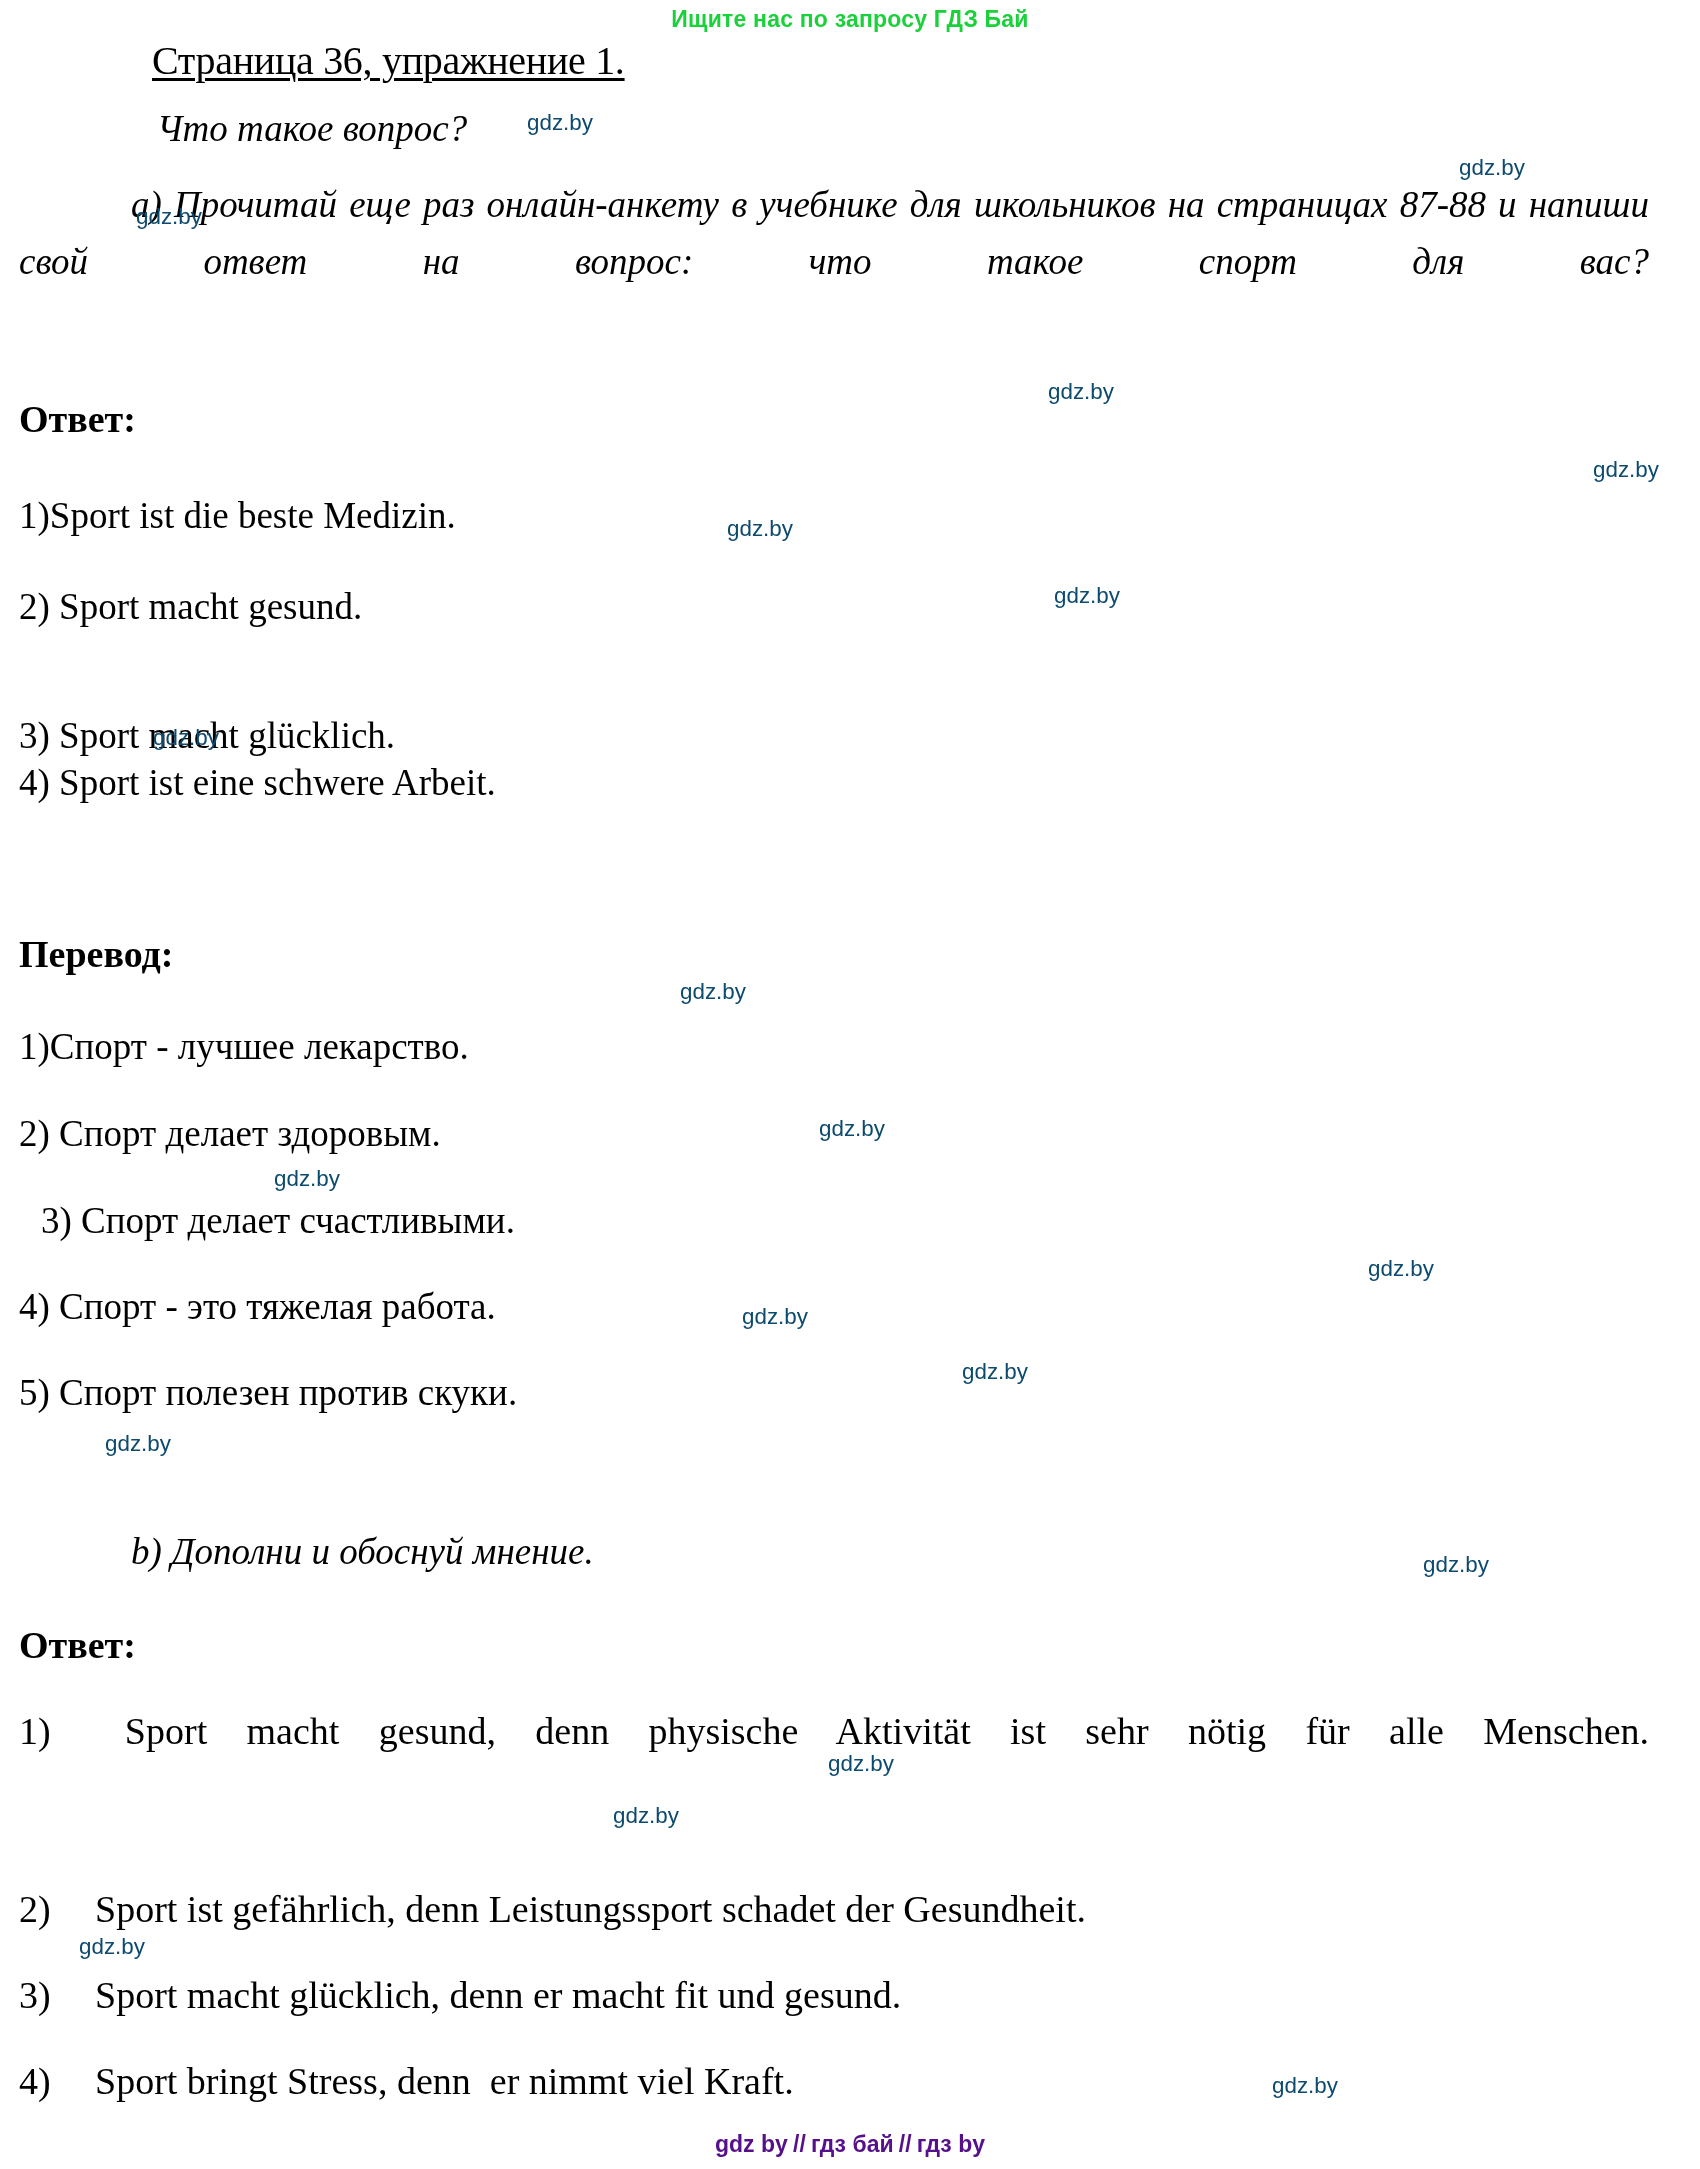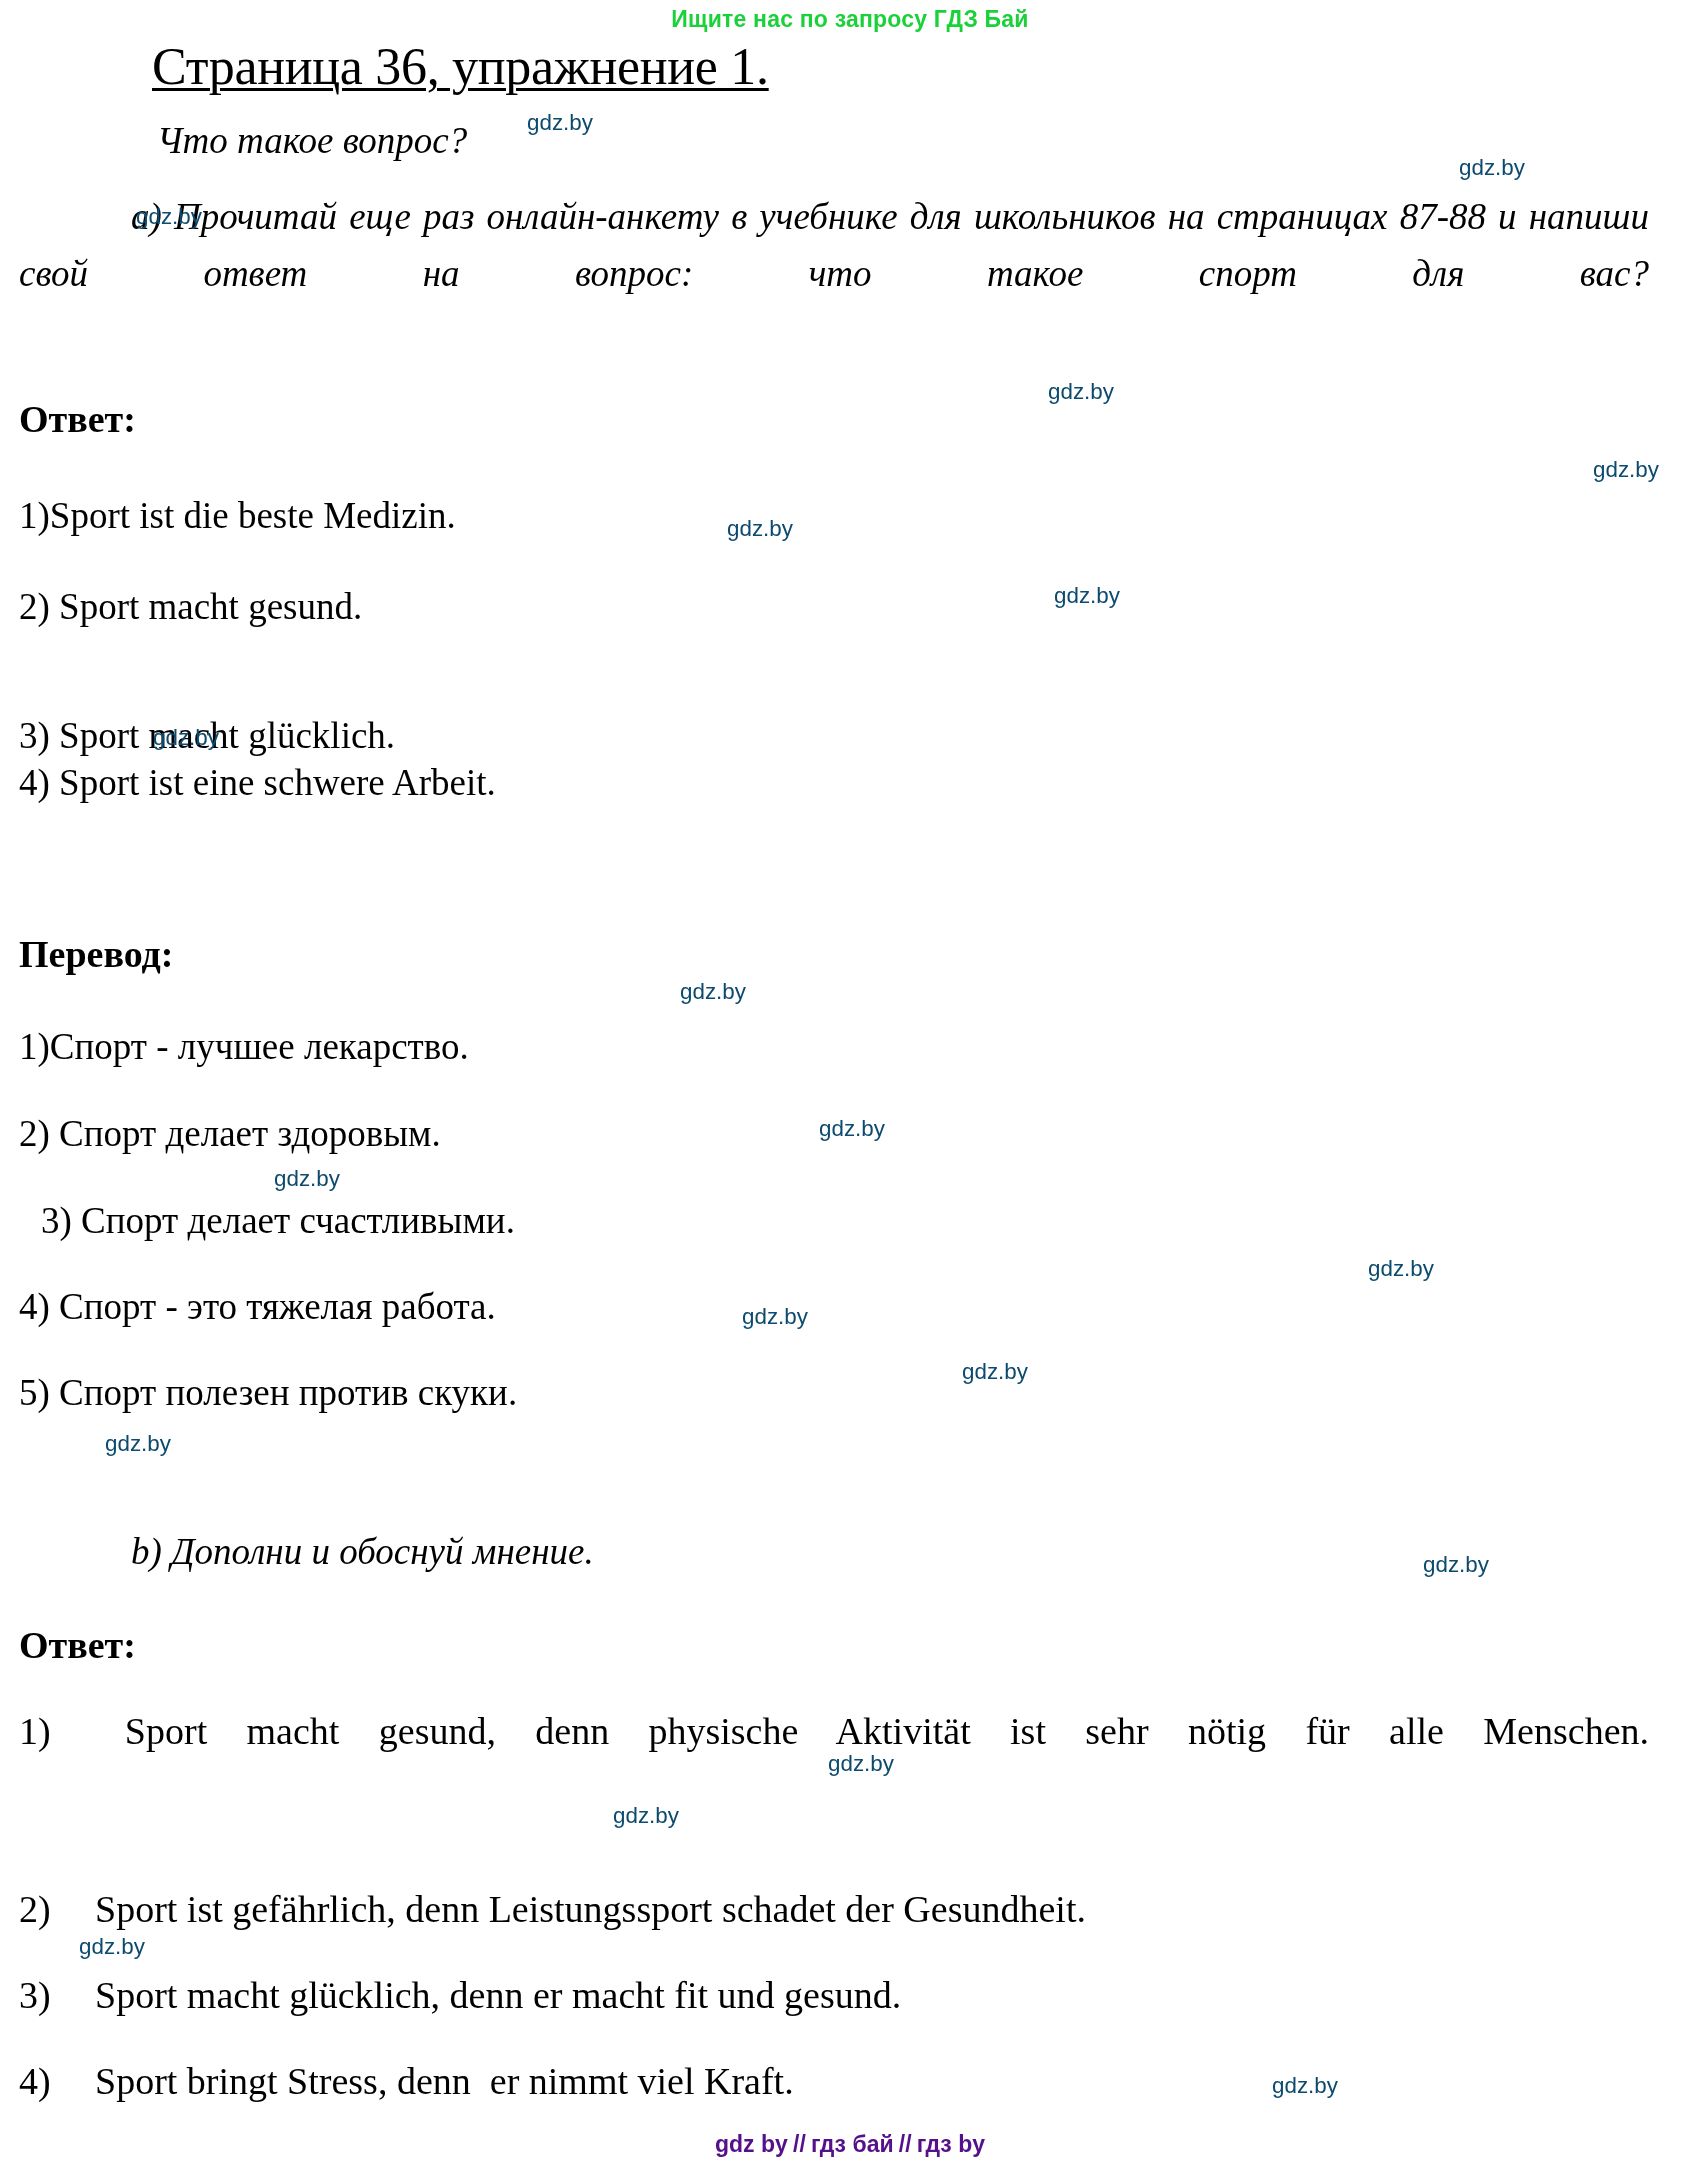--- a/index.html
+++ b/index.html
@@ -41,21 +41,21 @@
   .content {
     position: absolute;
     left: 19px;
     top: 40px;
     width: 1630px;
   }
 
   .exercise-title {
     margin: 0;
     padding: 0;
-    font-size: 52px;
+    font-size: 40px;
     font-weight: normal;
     line-height: 1.05;
     text-indent: 133px;
     letter-spacing: -0.3px;
   }
   .exercise-title .u {
     text-decoration: underline;
     text-decoration-thickness: 2.6px;
     text-underline-offset: 4.3px;
   }

